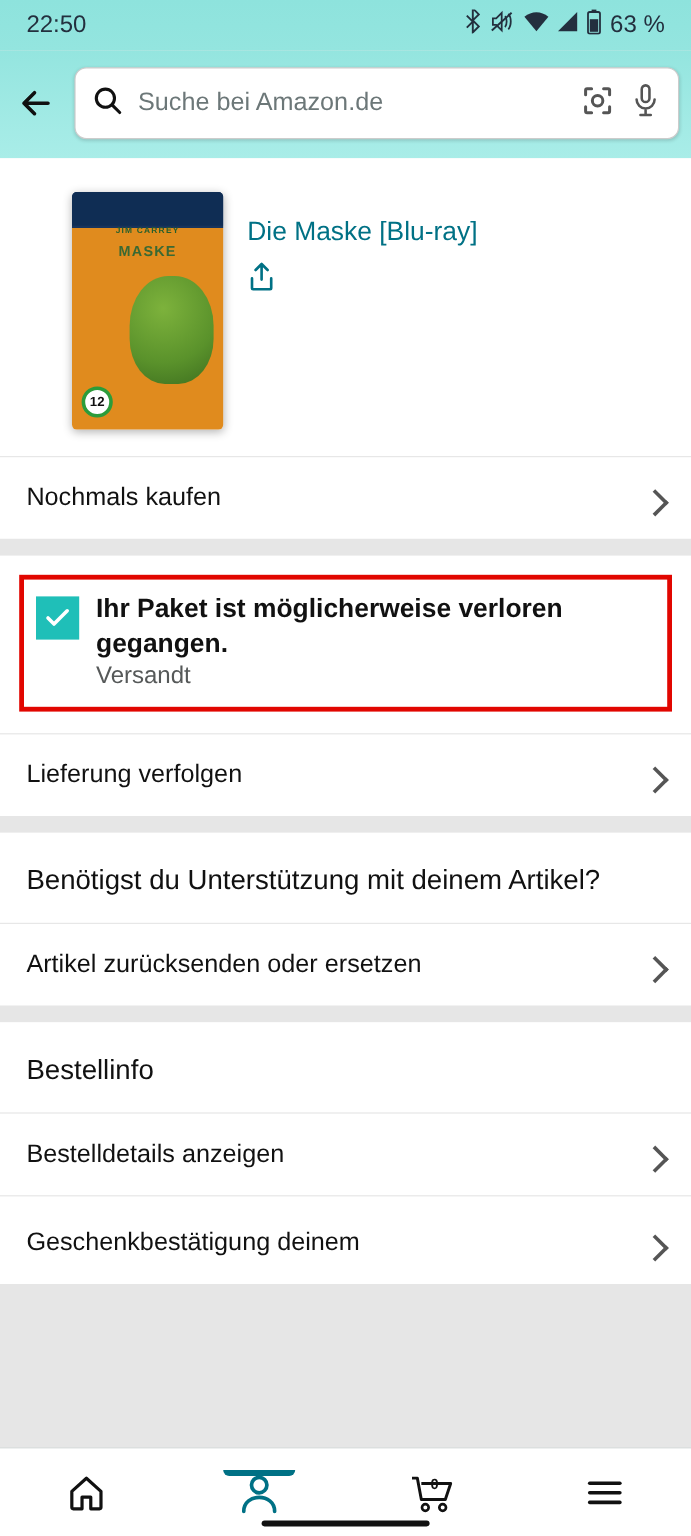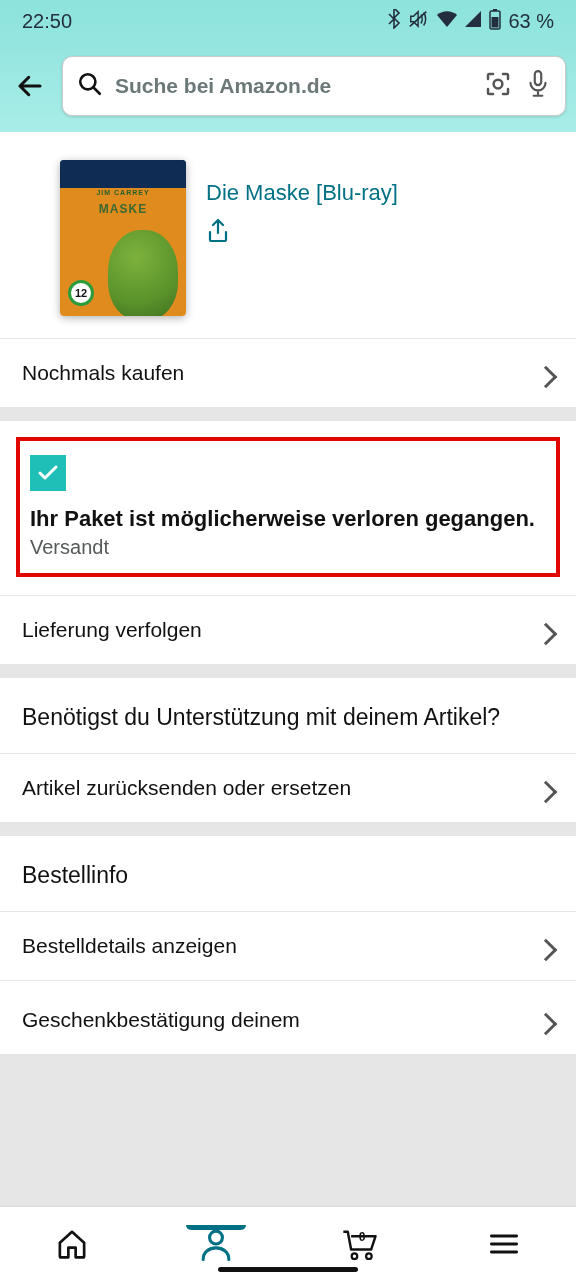--- a/index.html
+++ b/index.html
@@ -22,21 +22,20 @@
       color: #232f3e;
       font-weight: 400;
     }
     .status-icons { display: flex; align-items: center; gap: 6px; }
     .header {
       background: linear-gradient(180deg, #94e5df 0%, #a9ede8 100%);
       padding: 14px 10px 16px 10px;
       display: flex;
       align-items: center;
       gap: 12px;
-      font-weight: bold;
     }
     .back-btn { width: 40px; display: flex; align-items: center; justify-content: center; }
     .search-bar {
       flex: 1;
       background: #fff;
       border-radius: 10px;
       border: 1px solid #ccc;
       box-shadow: 0 1px 3px rgba(0,0,0,.15);
       height: 60px;
       display: flex;
@@ -47,21 +46,21 @@
     .search-placeholder { flex: 1; color: #6c7778; font-size: 21px; }
     .content { background: #fff; }
     .product {
       display: flex;
       gap: 20px;
       padding: 28px 24px 22px 60px;
       background: #fff;
     }
     .thumb {
       width: 126px;
-      height: 156px;
+      height: 198px;
       background: linear-gradient(180deg, #17345d 0%, #17345d 15%, #e08b1e 15%, #e08b1e 100%);
       border-radius: 4px;
       box-shadow: 0 2px 8px rgba(0,0,0,.3);
       position: relative;
       overflow: hidden;
     }
     .thumb-band { position: absolute; top: 0; left: 0; right: 0; height: 28px; background: #0f2d54; }
     .thumb-title { position: absolute; top: 42px; left: 0; right: 0; text-align: center; font-size: 12px; color: #3a6933; font-weight: 900; letter-spacing: 1px; }
     .thumb-actor { position: absolute; top: 29px; left: 0; right: 0; text-align: center; font-size: 7px; color: #265f2c; font-weight: 700; letter-spacing: 1px;}
     .thumb-face { position: absolute; top: 70px; right: 8px; width: 70px; height: 90px; background: radial-gradient(circle at 40% 30%, #7db23c 0%, #5a922b 60%, #3d6e1f 100%); border-radius: 46% 46% 42% 42%; }
@@ -84,21 +83,20 @@
     .status-block {
       background: #fff;
       padding: 16px 16px 18px 16px;
     }
     .status-inner {
       border: 4px solid #e10600;
       padding: 10px 10px 14px 10px;
       display: flex;
       gap: 14px;
       align-items: flex-start;
-      flex-direction: column;
     }
     .check-box {
       width: 36px;
       height: 36px;
       background: #1fbfb8;
       margin-top: 4px;
       display: flex;
       align-items: center;
       justify-content: center;
       flex-shrink: 0;

